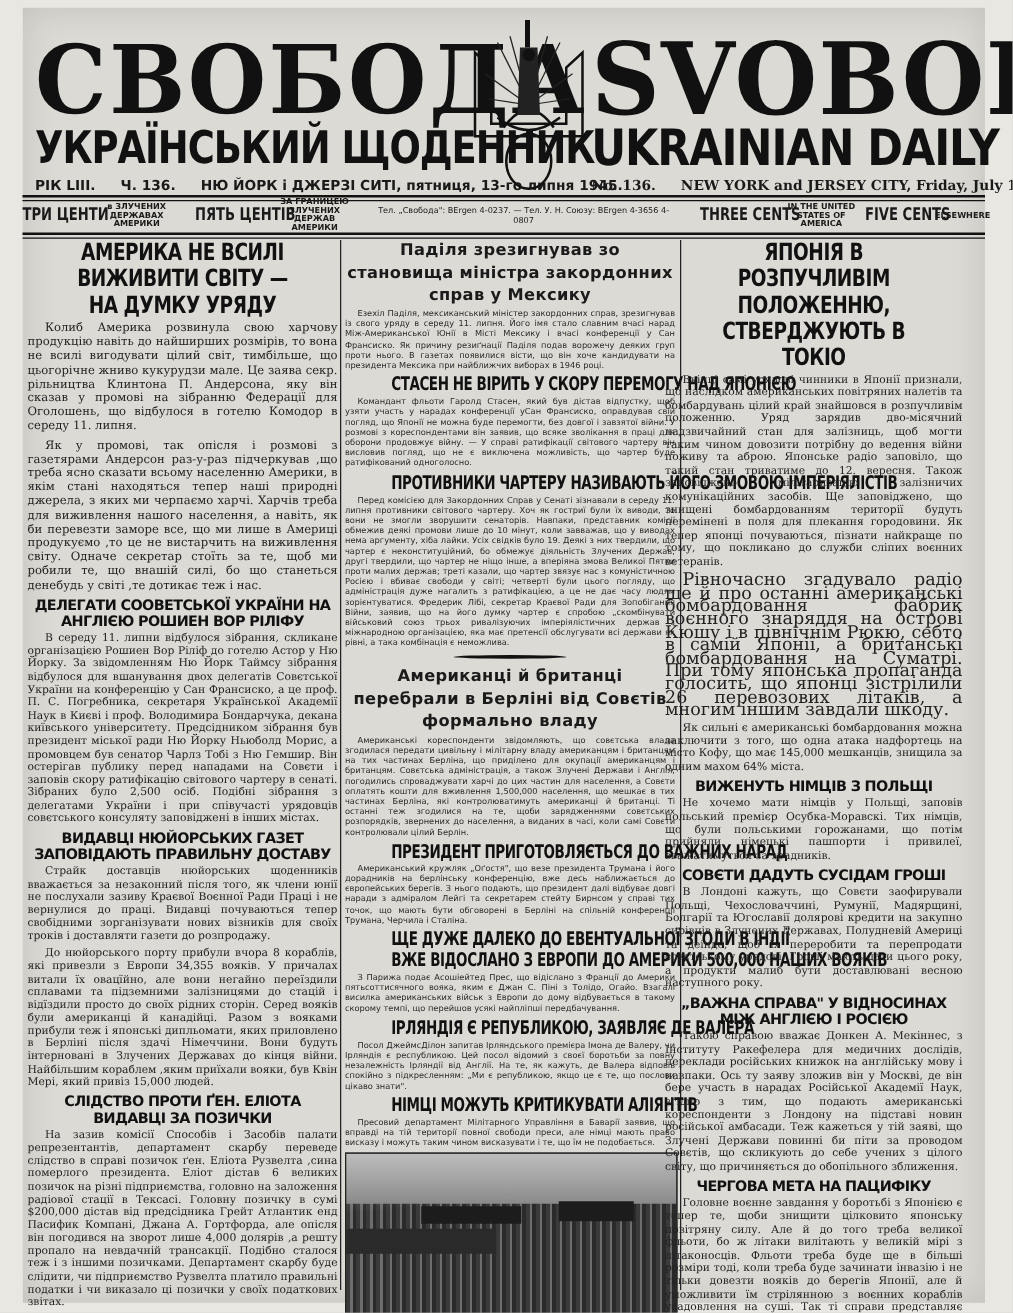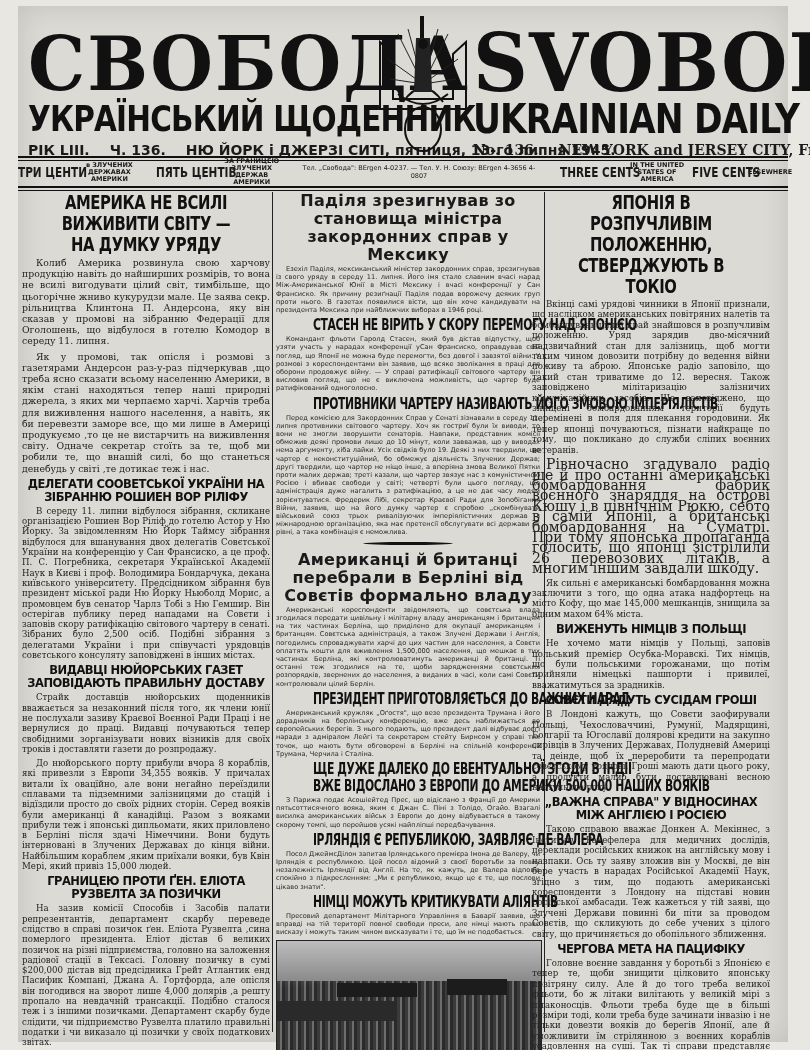--- a/index.html
+++ b/index.html
@@ -25,21 +25,21 @@
     transform:scaleY(1.05);
   }
   .mast-right .title-big { font-size:76px; letter-spacing:1px; }
   .subtitle {
     font-family:"DejaVu Sans", sans-serif; font-weight:bold; font-size:36px;
     line-height:38px; color:#111; transform:scaleX(0.82); transform-origin:left;
     white-space:nowrap; letter-spacing:-1px;
   }
   .mast-right .subtitle { font-size:40px; transform:scaleX(0.86); }
   .info-line {
-    font-family:"DejaVu Sans", sans-serif; font-size:14px; font-weight:bold;
+    font-family:"DejaVu Sans", sans-serif; font-size:11px; font-weight:bold;
     white-space:nowrap; margin-top:4px; display:flex; gap:20px;
   }
   .emblem {
     position:absolute; left:350px; top:8px; width:110px; height:140px;
   }
   .rule-double { position:absolute; left:0; width:770px; border-top:2px solid #111; border-bottom:1px solid #111; height:2px; }
 
   
   .price-strip {
     position:absolute; left:0; top:153px; width:770px; height:26px;
@@ -57,21 +57,21 @@
   .vrule { position:absolute; top:186px; width:1px; background:#222; }
 
   .hl-cond {
     font-family:"DejaVu Sans", sans-serif; font-weight:bold; text-align:center;
     color:#111; letter-spacing:-0.5px;
   }
   .hl-xl { font-size:19px; line-height:21px; transform:scaleX(0.78); transform-origin:center; }
   .hl-l  { font-size:15px; line-height:17px; transform:scaleX(0.72); transform-origin:center; white-space:nowrap; }
   .hl-m  { font-size:11.5px; line-height:13px; }
   .hl-round {
-    font-family:"DejaVu Sans", sans-serif; font-weight:bold; font-size:16px; line-height:18px;
+    font-family:"DejaVu Sans", sans-serif; font-weight:bold; font-size:13px; line-height:18px;
     text-align:center; letter-spacing:0.3px;
   }
   .body-text {
     font-family:"DejaVu Serif", serif; font-size:9.3px; line-height:11.2px;
     text-align:justify; text-indent:14px; margin:2px 0 4px 0; color:#222;
   }
   .body-small {
     font-family:"DejaVu Sans", sans-serif; font-size:6.6px; line-height:8.2px;
     text-align:justify; text-indent:10px; margin:1px 0 3px 0; color:#2a2a2a;
   }
@@ -156,29 +156,29 @@
   <div class="rule-double" style="top:180px;"></div>
 
   <div class="vrule" style="left:254px; height:840px;"></div>
   <div class="vrule" style="left:526px; height:840px;"></div>
 
   <div class="col col-left">
     <div class="hl-cond hl-xl">АМЕРИКА НЕ ВСИЛІ ВИЖИВИТИ СВІТУ — НА ДУМКУ УРЯДУ</div>
     <p class="body-text">Колиб Америка розвинула свою харчову продукцію навіть до найширших розмірів, то вона не всилі вигодувати цілий світ, тимбільше, що цьогорічне жниво кукурудзи мале. Це заява секр. рільництва Клинтона П. Андерсона, яку він сказав у промові на зібранню Федерації для Оголошень, що відбулося в готелю Комодор в середу 11. липня.</p>
     <p class="body-text">Як у промові, так опісля і розмові з газетярами Андерсон раз-у-раз підчеркував ,що треба ясно сказати всьому населенню Америки, в якім стані находяться тепер наші природні джерела, з яких ми черпаємо харчі. Харчів треба для виживлення нашого населення, а навіть, як би перевезти заморе все, що ми лише в Америці продукуємо ,то це не вистарчить на виживлення світу. Одначе секретар стоїть за те, щоб ми робили те, що внашій силі, бо що станеться денебудь у світі ,те дотикає теж і нас.</p>
 
-    <div class="hl-cond hl-m">ДЕЛЕГАТИ СООВЕТСЬКОЇ УКРАЇНИ НА ЗІБРАННЮ РОШИЕН ВОР РІЛІФУ</div>
+    <div class="hl-cond hl-m">ДЕЛЕГАТИ СООВЕТСЬКОЇ УКРАЇНИ НА АНГЛІЄЮ РОШИЕН ВОР РІЛІФУ</div>
     <p class="body-text" style="font-size:8.6px;line-height:10.3px;">В середу 11. липни відбулося зібрання, скликане організацією Рошиен Вор Ріліф до готелю Астор у Ню Йорку. За звідомленням Ню Йорк Таймсу зібрання відбулося для вшанування двох делегатів Совєтської України на конференцію у Сан Франсиско, а це проф. П. С. Погребника, секретаря Української Академії Наук в Києві і проф. Володимира Бондарчука, декана київського університету. Предсідником зібрання був президент міської ради Ню Йорку Ньюболд Морис, а промовцем був сенатор Чарлз Тобі з Ню Гемшир. Він остерігав публику перед нападами на Совєти і заповів скору ратифікацію світового чартеру в сенаті. Зібраних було 2,500 осіб. Подібні зібрання з делегатами України і при співучасті урядовців совєтського консуляту заповіджені в інших містах.</p>
 
     <div class="hl-cond hl-m">ВИДАВЦІ НЮЙОРСЬКИХ ГАЗЕТ ЗАПОВІДАЮТЬ ПРАВИЛЬНУ ДОСТАВУ</div>
     <p class="body-text" style="font-size:8.6px;line-height:10.3px;">Страйк доставців нюйорських щоденників вважається за незаконний після того, як члени юнії не послухали зазиву Краєвої Воєнної Ради Праці і не вернулися до праці. Видавці почуваються тепер свобідними зорганізувати нових візників для своїх троків і доставляти газети до розпродажу.</p>
 
     <p class="body-text" style="font-size:8.6px;line-height:10.3px;">До нюйорського порту прибули вчора 8 кораблів, які привезли з Европи 34,355 вояків. У причалах витали їх овацїйно, але вони негайно переїздили сплавами та підземними залізницями до стацій і відїздили просто до своїх рідних сторін. Серед вояків були американці й канадійці. Разом з вояками прибули теж і японські дипльомати, яких приловлено в Берліні після здачі Німеччини. Вони будуть інтерновані в Злучених Державах до кінця війни. Найбільшим кораблем ,яким приїхали вояки, був Квін Мері, який привіз 15,000 людей.</p>
 
-    <div class="hl-cond hl-m">ГРАНИЦЕЮ ПРОТИ ҐЕН. ЕЛІОТА РУЗВЕЛТА ЗА ПОЗИЧКИ</div>
+    <div class="hl-cond hl-m">СЛІДСТВО ПРОТИ ҐЕН. ЕЛІОТА ВИДАВЦІ ЗА ПОЗИЧКИ</div>
     <p class="body-text" style="font-size:8.6px;line-height:10.3px;">На зазив комісії Способів і Засобів палати репрезентантів, департамент скарбу переведе слідство в справі позичок ґен. Еліота Рузвелта ,сина померлого президента. Еліот дістав 6 великих позичок на різні підприємства, головно на заложення радіової стації в Тексасі. Головну позичку в сумі $200,000 дістав від предсідника Грейт Атлантик енд Пасифик Компані, Джана А. Гортфорда, але опісля він погодився на зворот лише 4,000 долярів ,а решту пропало на невдачній трансакції. Подібно сталося теж і з іншими позичками. Департамент скарбу буде слідити, чи підприємство Рузвелта платило правильні податки і чи виказало ці позички у своїх податкових звітах.</p>
 
   </div>
 
   <div class="col col-mid">
     <div class="hl-round">Паділя зрезигнував зо становища міністра закордонних справ у Мексику</div>
     <p class="body-small">Езехіл Паділя, мексиканський міністер закордонних справ, зрезигнував із свого уряду в середу 11. липня. Його імя стало славним вчасі нарад Між-Американської Юнії в Місті Мексику і вчасі конференції у Сан Франсиско. Як причину резиґнації Паділя подав ворожечу деяких груп проти нього. В газетах появилися вісти, що він хоче кандидувати на президента Мексика при найближчих виборах в 1946 році.</p>
 
     <div class="hl-cond hl-l">СТАСЕН НЕ ВІРИТЬ У СКОРУ ПЕРЕМОГУ НАД ЯПОНІЄЮ</div>
     <p class="body-small">Командант фльоти Гаролд Стасен, який був дістав відпустку, щоб узяти участь у нарадах конференції уСан Франсиско, оправдував свій погляд, що Японії не можна буде перемогти, без довгої і завзятої війни. У розмові з кореспондентами він заявив, що всяке зволікання в праці для оборони продовжує війну. — У справі ратифікації світового чартеру він висловив погляд, що не є виключена можливість, що чартер буде ратифікований одноголосно.</p>

